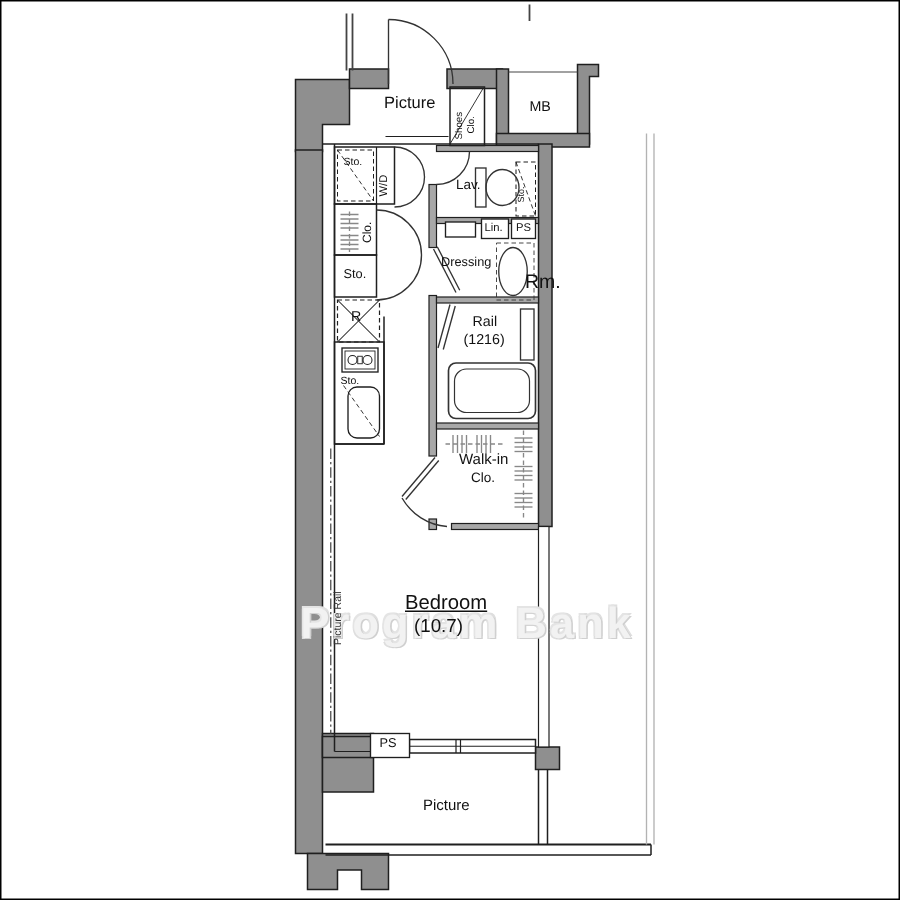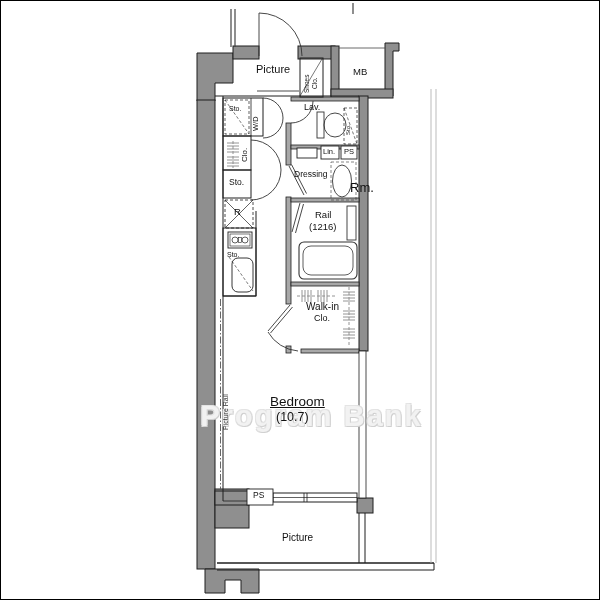--- a/index.html
+++ b/index.html
@@ -201,21 +201,21 @@
   </svg>
 
   <div id="watermark">Program Bank</div>
 
   <div class="lbl" style="left:255px;top:63px;font-size:11px;">Picture</div>
   <div class="lbl v" style="left:303px;top:92px;font-size:6.5px;">Shoes</div>
   <div class="lbl v" style="left:311px;top:88px;font-size:6.5px;">Clo.</div>
   <div class="lbl" style="left:352px;top:66px;font-size:9.5px;">MB</div>
   <div class="lbl" style="left:228px;top:104px;font-size:7px;">Sto.</div>
   <div class="lbl v" style="left:251px;top:130px;font-size:7.5px;">W/D</div>
-  <div class="lbl" style="left:303px;top:102px;font-size:9px;">Lav.</div>
+  <div class="lbl" style="left:303px;top:118px;font-size:9px;">Lav.</div>
   <div class="lbl v" style="left:344px;top:134px;font-size:6px;">Sto.</div>
   <div class="lbl" style="left:322px;top:147px;font-size:7.5px;">Lin.</div>
   <div class="lbl" style="left:343px;top:147px;font-size:7.5px;">PS</div>
   <div class="lbl v" style="left:240px;top:161px;font-size:8px;">Clo.</div>
   <div class="lbl" style="left:228px;top:177px;font-size:8.5px;">Sto.</div>
   <div class="lbl" style="left:293px;top:169px;font-size:8.5px;">Dressing</div>
   <div class="lbl" style="left:319px;top:180px;font-size:13px;padding-left:30px;">Rm.</div>
   <div class="lbl" style="left:233px;top:206px;font-size:9.5px;">R</div>
   <div class="lbl" style="left:226px;top:250px;font-size:7px;">Sto.</div>
   <div class="lbl" style="left:314px;top:209px;font-size:9.5px;">Rail</div>

